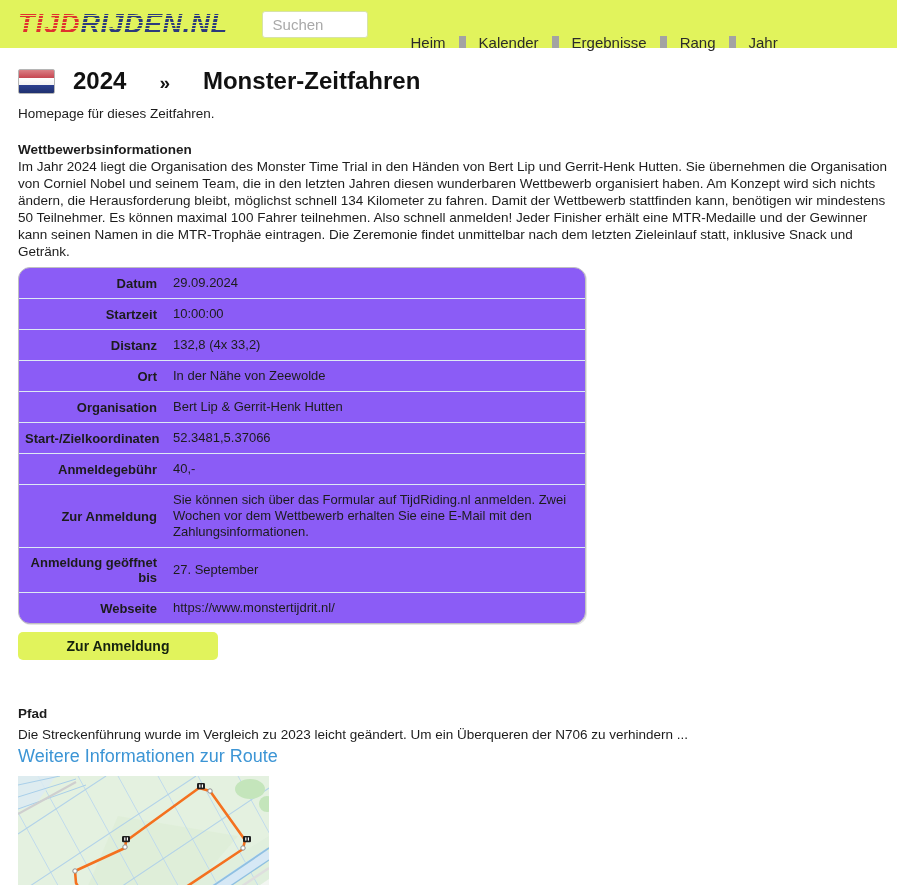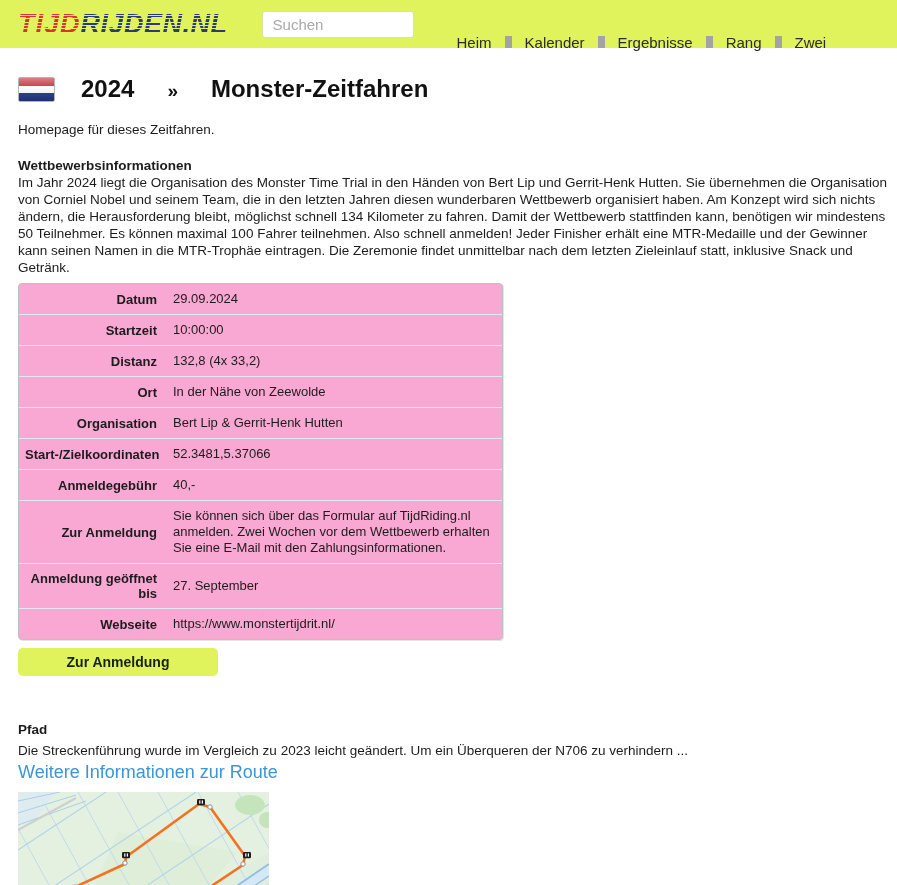--- a/index.html
+++ b/index.html
@@ -22,21 +22,21 @@
   }
   .logo .logo-red  { color:#e0312f; letter-spacing:1px; }
   .logo .logo-blue { color:#2c3a7d; }
   .logo::after {
     content:""; position:absolute; inset:-2px 0;
     background:repeating-linear-gradient(to bottom, transparent 0 2.3px, #e1f35c 2.3px 3.4px);
     pointer-events:none;
   }
   .search {
     align-self:center; margin-left:34px;
-    width:152px; height:27px; padding:0 10px;
+    width:106px; height:27px; padding:0 10px;
     border:1px solid #d7e3a8; border-radius:3px;
     font-family:inherit; font-size:15px; color:#333; background:#fff; outline:none;
   }
   .search::placeholder { color:#a9a9a9; }
   .topnav { display:flex; align-items:stretch; margin-left:30px;margin-top:36px; }
   .nav-item {
     display:flex; align-items:center; padding:0 13px;
     font-size:15px; color:#2b2b2b; cursor:pointer; white-space:nowrap;
   }
   .nav-item + .nav-item { border-left:7px solid #a3a3a3; }
@@ -55,23 +55,23 @@
   }
   .page-title { display:flex; align-items:baseline; gap:33px; font-size:24px; font-weight:bold; color:#111; }
   .title-sep { font-size:19px; }
   .subtitle { margin:7px 0 0; font-size:13.5px; }
 
   .sec-heading { margin:21px 0 1px; font-size:13.5px; font-weight:bold; }
   .info-par { margin:1px 0 0; font-size:13.5px; line-height:17px; width:872px; }
 
   
   .details {
-    margin-top:7px; width:485px;
-    border:1px solid #c0c0c0; border-radius:4px;
-    background:#f9a8d4; overflow:hidden;
+    margin-top:7px; width:568px;
+    border:1px solid #c0c0c0; border-radius:12px;
+    background:#8b5cf6; overflow:hidden;
     box-shadow:1px 1px 0 #e4e4e4;
   }
   .t-row { display:flex; align-items:center; }
   .t-row + .t-row { border-top:1px solid #dde9f4; }
   .t-label {
     width:152px; flex:0 0 auto; text-align:right;
     font-weight:bold; font-size:13px; line-height:15px;
     padding:7px 14px 7px 6px;
   }
   .t-value { flex:1; font-size:13px; line-height:16px; padding:7px 10px 7px 2px; }
@@ -95,29 +95,29 @@
 <header class="topbar">
   <div class="logo">
     <span class="logo-red">TIJD</span><span class="logo-blue">RIJDEN.NL</span>
   </div>
   <input class="search" type="text" placeholder="Suchen" style="">
   <nav class="topnav">
     <div class="nav-item">Heim</div>
     <div class="nav-item">Kalender</div>
     <div class="nav-item">Ergebnisse</div>
     <div class="nav-item">Rang</div>
-    <div class="nav-item">Zwei</div>
+    <div class="nav-item">Jahr</div>
   </nav>
 </header>
 
 <main class="main">
 
   <div class="title-row">
     <span class="flag"></span>
-    <h1 class="page-title" style="margin:12px;">
+    <h1 class="page-title" style="margin:4px;">
       <span>2024</span>
       <span class="title-sep">»</span>
       <span>Monster-Zeitfahren</span>
     </h1>
   </div>
   <p class="subtitle">Homepage für dieses Zeitfahren.</p>
 
   <h2 class="sec-heading">Wettbewerbsinformationen</h2>
   <p class="info-par">Im Jahr 2024 liegt die Organisation des Monster Time Trial in den Händen von Bert Lip und Gerrit-Henk Hutten. Sie übernehmen die Organisation von Corniel Nobel und seinem Team, die in den letzten Jahren diesen wunderbaren Wettbewerb organisiert haben. Am Konzept wird sich nichts ändern, die Herausforderung bleibt, möglichst schnell 134 Kilometer zu fahren. Damit der Wettbewerb stattfinden kann, benötigen wir mindestens 50 Teilnehmer. Es können maximal 100 Fahrer teilnehmen. Also schnell anmelden! Jeder Finisher erhält eine MTR-Medaille und der Gewinner kann seinen Namen in die MTR-Trophäe eintragen. Die Zeremonie findet unmittelbar nach dem letzten Zieleinlauf statt, inklusive Snack und Getränk.</p>
 

